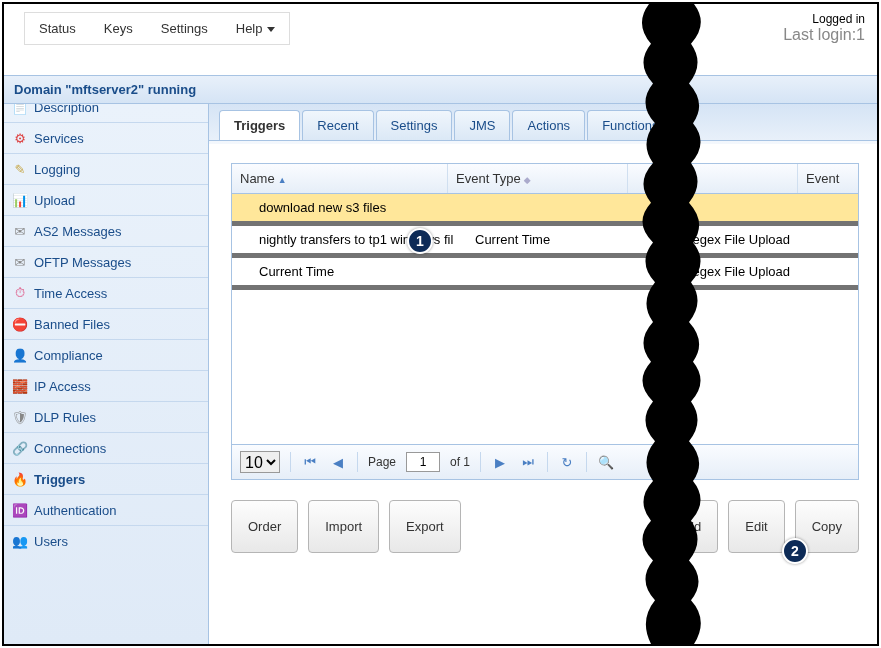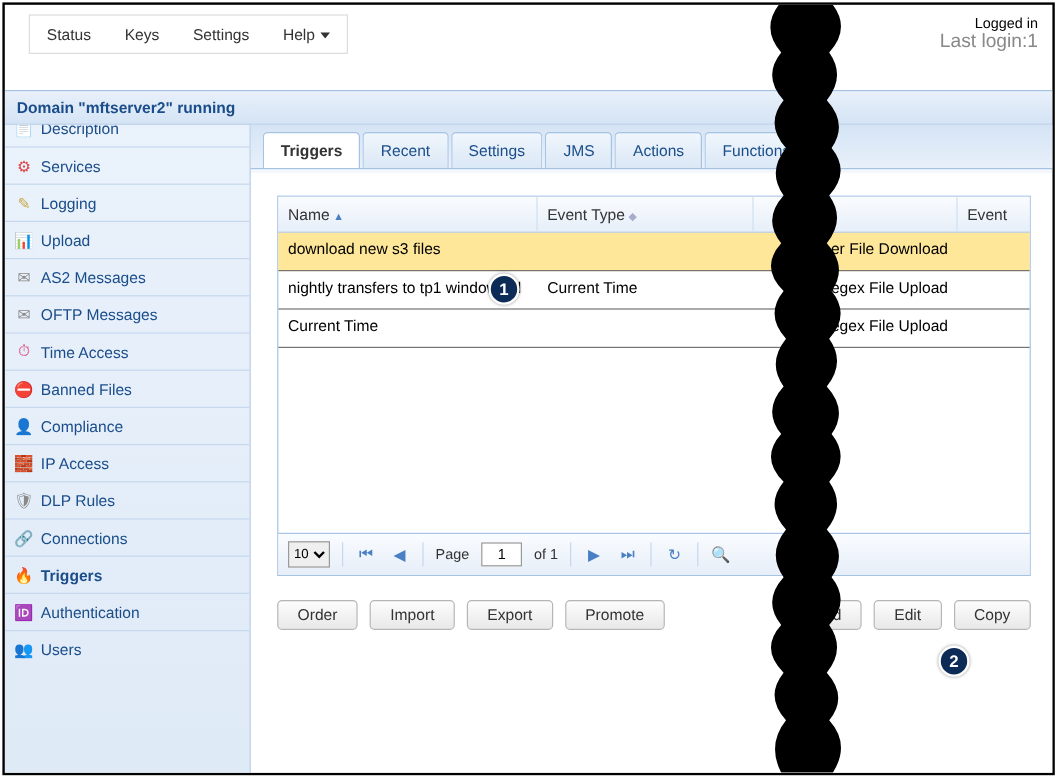--- a/index.html
+++ b/index.html
@@ -31,34 +31,34 @@
 .grid-wrap { margin: 22px 18px 10px 22px; border: 1px solid #a7c3e3; background: #fff; }
 .grid-head { display: flex; background: linear-gradient(#fafcff,#e6eef8); border-bottom: 1px solid #a7c3e3; }
 .gh-cell { padding: 7px 8px; color: #333; border-right: 1px solid #d0dff0; position: relative; }
 .sort-asc { color: #4a7fc3; font-size: 9px; margin-left: 3px; }
 .sort-neutral { color: #aac; font-size: 9px; margin-left: 3px; }
 .col-name { width: 216px; }
 .col-event { width: 180px; }
 .col-mid { flex: 1; min-width: 0; }
 .col-tags { width: 60px; border-right: none; }
 
-.grid-row { display: flex; border-bottom: 1px solid #737373; height: 32px; align-items: flex-start; }
+.grid-row { display: flex; border-bottom: 5px solid #737373; height: 32px; align-items: flex-start; padding-left: 19px; }
 .grid-row.sel { background: #ffe79a; }
 .gr-cell { padding: 6px 8px; white-space: nowrap; overflow: hidden; }
 
 .pager { display: flex; align-items: center; gap: 10px; padding: 6px 8px; background: linear-gradient(#fafcff,#e6eef8); border-top: 1px solid #a7c3e3; }
-.pg-select { border: 1px solid #999; height: 22px; font-size: 11px; }
+.pg-select { border: 1px solid #999; height: 22px; font-size: 16px; }
 .pg-btn { width: 18px; height: 18px; display: inline-flex; align-items: center; justify-content: center; color: #4a7fc3; cursor: pointer; }
 .pg-sep { width: 1px; height: 20px; background: #c5d8ee; }
 .pg-page-input { width: 34px; height: 20px; border: 1px solid #999; text-align: center; font-size: 12px; }
 .pg-text { color: #333; font-size: 12px; }
 
 .action-row { display: flex; justify-content: space-between; padding: 10px 18px 0 22px; }
 .btn-group { display: flex; gap: 10px; }
-.btn { padding: 4px 16px; border: 1px solid #b5b5b5; border-radius: 4px; background: linear-gradient(#fdfdfd,#e8e8e8); color: #333; cursor: pointer; font-size: 13px; }
+.btn { padding: 18px 16px; border: 1px solid #b5b5b5; border-radius: 4px; background: linear-gradient(#fdfdfd,#e8e8e8); color: #333; cursor: pointer; font-size: 13px; }
 
 .callout { position: absolute; width: 26px; height: 26px; border-radius: 50%; background: #0d2b57; color: #fff; font-weight: bold; display: flex; align-items: center; justify-content: center; font-size: 14px; z-index: 20; border: 2px solid #fff; box-shadow: 0 0 3px rgba(0,0,0,.4); }
 
 .tornedge { position: absolute; top: 0; bottom: 0; left: 625px; width: 85px; z-index: 15; pointer-events: none; }
 .tornedge svg { width: 100%; height: 100%; }
 
 .grid-body { height: 250px; }
 </style>
 </head>
 <body>
@@ -157,21 +157,20 @@
       <div class="grid-wrap">
         <div class="grid-head">
           <div class="gh-cell col-name"><span>Name</span><span class="sort-asc">▲</span></div>
           <div class="gh-cell col-event"><span>Event Type</span><span class="sort-neutral">◆</span></div>
           <div class="gh-cell col-mid"></div>
           <div class="gh-cell col-tags">Event</div>
         </div>
         <div class="grid-body" id="grid-body">
             <div class="grid-row sel">
               <div class="gr-cell col-name">download new s3 files</div>
-              <div class="gr-cell col-mid" style="text-align: right;">er File Download</div>
               <div class="gr-cell col-tags"></div>
             </div>
             <div class="grid-row">
               <div class="gr-cell col-name">nightly transfers to tp1 windows fil</div>
               <div class="gr-cell col-event">Current Time</div>
               <div class="gr-cell col-mid" style="text-align: right;">Regex File Upload</div>
               <div class="gr-cell col-tags"></div>
             </div>
             <div class="grid-row">
               <div class="gr-cell col-event">Current Time</div>
@@ -196,21 +195,20 @@
           <span class="pg-sep"></span>
           <span class="pg-btn">🔍</span>
         </div>
       </div>
 
       <div class="action-row">
         <div class="btn-group">
           <button class="btn">Order</button>
           <button class="btn">Import</button>
           <button class="btn">Export</button>
-          <button class="btn">Promote</button>
         </div>
         <div class="btn-group">
           <button class="btn">Add</button>
           <button class="btn">Edit</button>
           <button class="btn">Copy</button>
         </div>
       </div>
 
     </div>
   </div>

